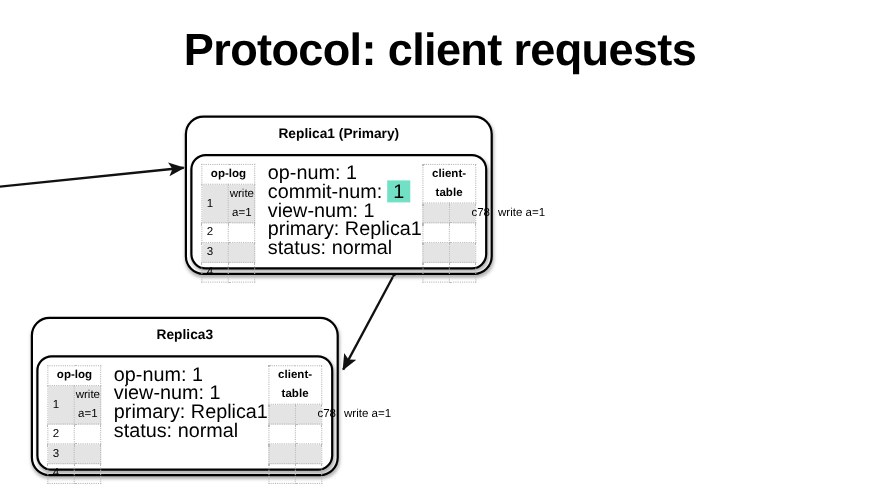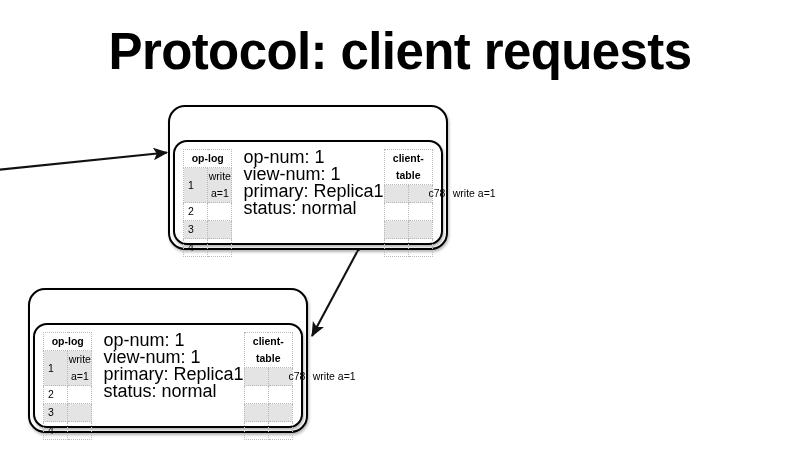--- a/index.html
+++ b/index.html
@@ -16,21 +16,21 @@
     color: #000000;
   }
 
   
   #slide-title {
     position: absolute;
     left: 0;
     top: 22px;
     width: 800px;
     text-align: center;
-    font-size: 51px;
+    font-size: 41px;
     font-weight: 700;
     letter-spacing: -0.6px;
     color: #000000;
     font-family: "Liberation Sans", sans-serif;
   }
 
   
   #arrow-layer {
     position: absolute;
     left: 0;
@@ -164,20 +164,21 @@
     <line x1="-4" y1="170" x2="167" y2="152.5" stroke="#111111" stroke-width="2.1" marker-end="url(#ah)"></line>
   </g>
 
   <g>
     <line x1="357" y1="252" x2="312" y2="336" stroke="#111111" stroke-width="2.1" marker-start="url(#ahs)" marker-end="url(#ah)"></line>
   </g>
 </svg>
 
 <div class="replica" id="replica1-node" style="left:168px; top:105px; width:280px; height:145px;">
   <div class="replica-outer"></div>
+  <div class="replica-title">Replica1 (Primary)</div>
   <div class="replica-inner">
 
     <table class="grid oplog">
       <tbody>
           <tr>
         <th colspan="2">op-log</th>
       </tr>
       <tr class="row-shade">
         <td class="idx">1</td>
         <td class="val">write a=1</td>
@@ -196,20 +197,24 @@
       </tr>
     </tbody>
       </table>
 
     <div class="state">
       <div>
         <span>op-num:</span>
         <span>1</span>
       </div>
       <div>
+        <span>commit-num:</span>
+        <span class="hl">1</span>
+      </div>
+      <div>
         <span>view-num:</span>
         <span>1</span>
       </div>
       <div>
         <span>primary:</span>
         <span>Replica1</span>
       </div>
       <div>
         <span>status:</span>
         <span>normal</span>
@@ -240,20 +245,21 @@
         <td class="cell"></td>
       </tr>
     </tbody>
       </table>
 
   </div>
 </div>
 
 <div class="replica" id="replica3-node" style="left:28px; top:288px; width:280px; height:145px;">
   <div class="replica-outer"></div>
+  <div class="replica-title">Replica3</div>
   <div class="replica-inner">
 
     <table class="grid oplog">
       <tbody>
           <tr>
         <th colspan="2">op-log</th>
       </tr>
       <tr class="row-shade">
         <td class="idx">1</td>
         <td class="val">write a=1</td>

